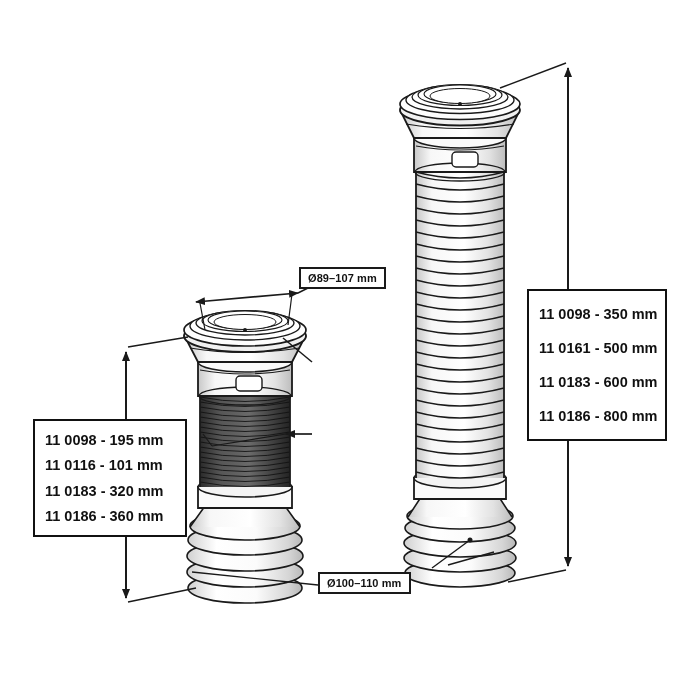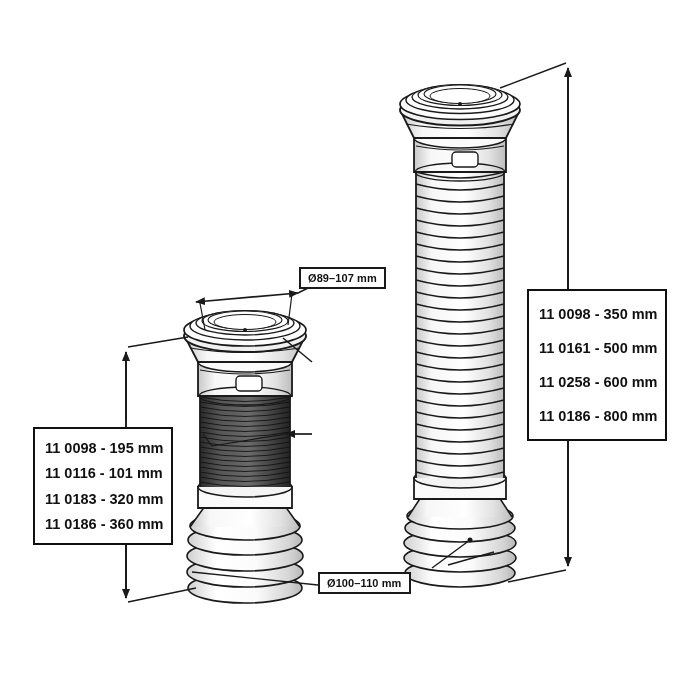--- a/index.html
+++ b/index.html
@@ -246,27 +246,27 @@
       <line x1="568" y1="416" x2="568" y2="566"></line>
     </g>
   </svg>
 
   <div class="callout small" style="left:299px; top:267px;">Ø89–107 mm</div>
 
 
 
   <div class="callout small" style="left:318px; top:572px;">Ø100–110 mm</div>
 
-  <div class="speclist" style="left:33px; top:419px; width:140px; height:118px;margin-top:8px;">
+  <div class="speclist" style="left:33px; top:419px; width:154px; height:118px;">
     <div class="row">11 0098 - 195 mm</div>
     <div class="row">11 0116 - 101 mm</div>
     <div class="row">11 0183 - 320 mm</div>
     <div class="row">11 0186 - 360 mm</div>
   </div>
 
   <div class="speclist" style="left:527px; top:289px; width:140px; height:152px;">
     <div class="row">11 0098 - 350 mm</div>
     <div class="row">11 0161 - 500 mm</div>
-    <div class="row">11 0258 - 600 mm</div>
+    <div class="row">11 0183 - 600 mm</div>
     <div class="row">11 0186 - 800 mm</div>
   </div>
 
 </div>
 
 </body></html>

